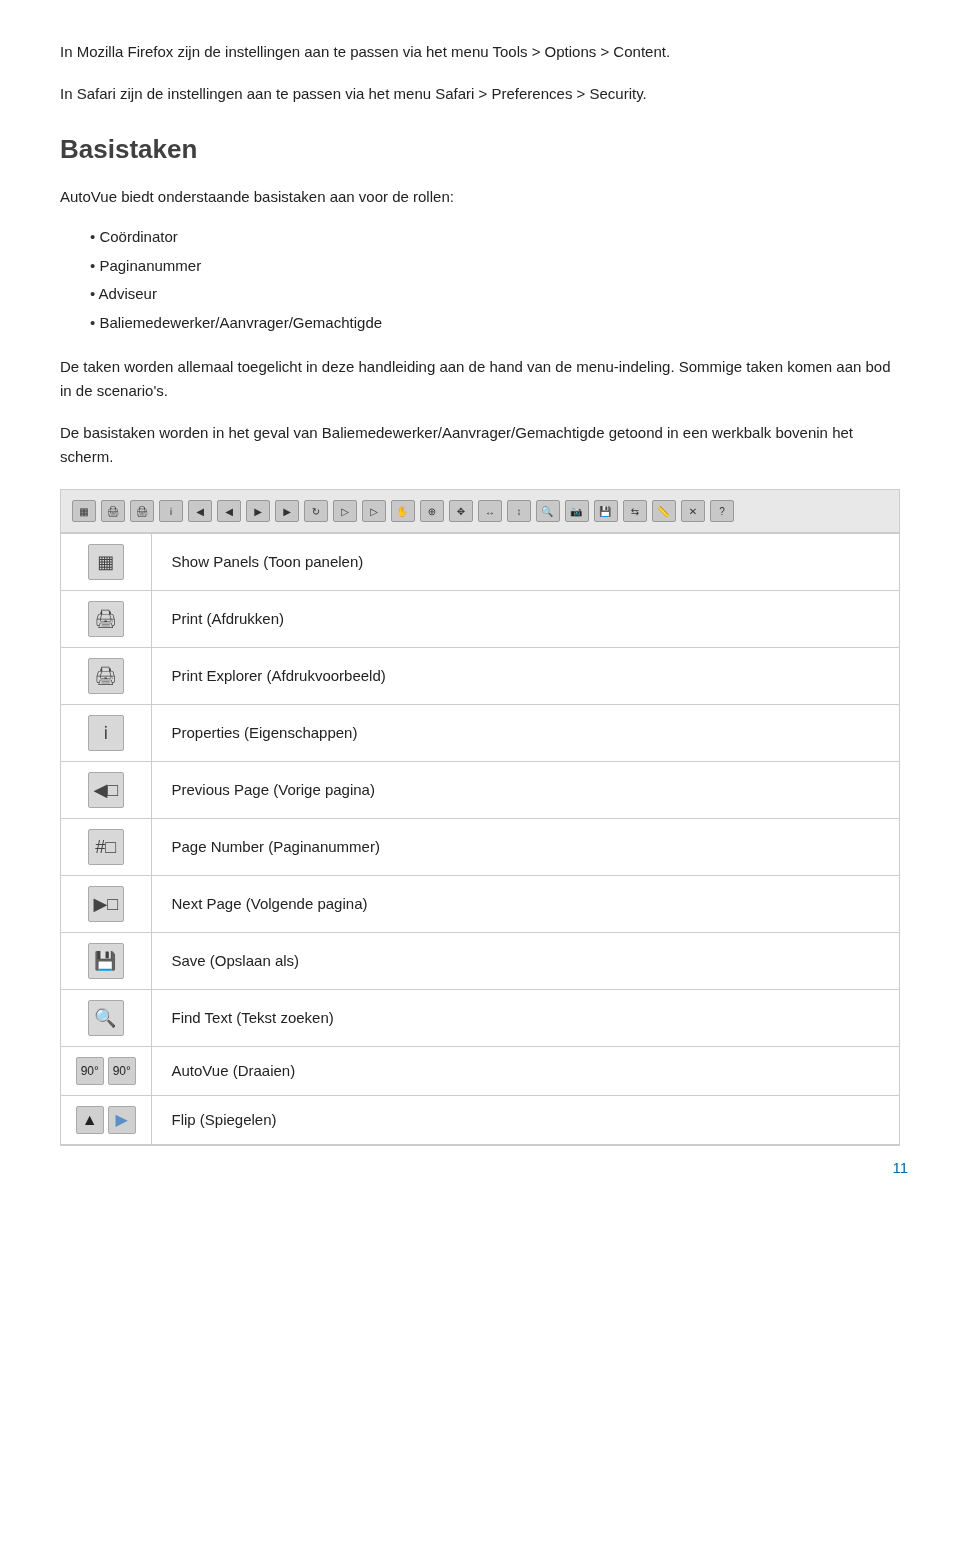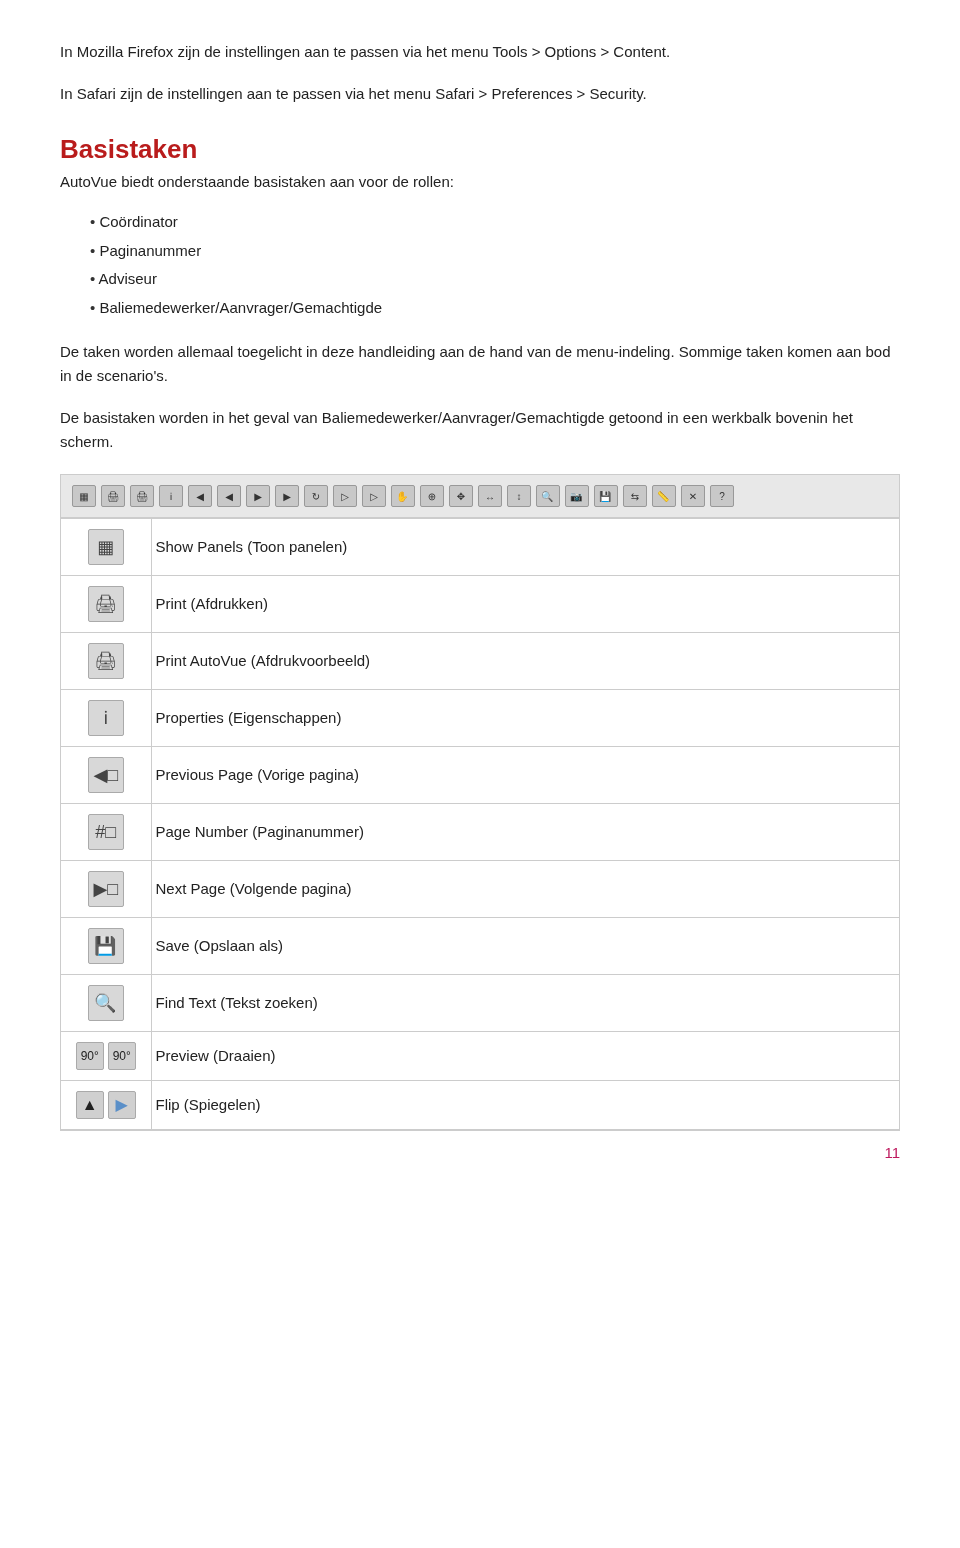--- a/index.html
+++ b/index.html
@@ -28,23 +28,23 @@
 
     .intro-paragraph {
       margin-bottom: 18px;
       line-height: 1.6;
       font-size: 15px;
     }
 
     .section-title {
       font-size: 26px;
       font-weight: bold;
-      color: #b91c1c;
+      color: #404040;
       margin-top: 28px;
-      margin-bottom: 5px;
+      margin-bottom: 20px;
     }
 
     .section-subtitle {
       margin-bottom: 14px;
       line-height: 1.6;
       font-size: 15px;
     }
 
     .bullet-list {
       list-style: none;
@@ -95,36 +95,36 @@
       line-height: 1.5;
     }
 
     .icon-table td:first-child {
       width: 90px;
       text-align: center;
       border-right: 1px solid #ccc;
     }
 
     .icon-table td:last-child {
-      padding-left: 4px;
+      padding-left: 20px;
       margin-left: 24px;
     }
 
     .table-outer {
       border: 1px solid #ccc;
       margin-top: 0;
     }
 
     
     .page-footer {
       position: absolute;
       bottom: 30px;
-      right: 60px;
-      font-size: 15px;
-      color: #be185d;
+      right: 52px;
+      font-size: 15px;
+      color: #0369a1;
     }
 
     
     .tb-icon {
       display: inline-block;
       width: 24px;
       height: 22px;
       background: #c8c8c8;
       border: 1px solid #999;
       margin: 1px;
@@ -194,21 +194,21 @@
       <tr>
             <td><div style="width: 36px; height: 36px; background: rgb(216, 216, 216); border: 1px solid rgb(170, 170, 170); display: inline-flex; align-items: center; justify-content: center; font-size: 18px; color: rgb(68, 68, 68); border-radius: 2px;">▦</div></td>
             <td>Show Panels (Toon panelen)</td>
           </tr>
           <tr>
             <td><div style="width: 36px; height: 36px; background: rgb(216, 216, 216); border: 1px solid rgb(170, 170, 170); display: inline-flex; align-items: center; justify-content: center; font-size: 18px; color: rgb(68, 68, 68); border-radius: 2px;">🖨</div></td>
             <td>Print (Afdrukken)</td>
           </tr>
           <tr>
             <td><div style="width: 36px; height: 36px; background: rgb(216, 216, 216); border: 1px solid rgb(170, 170, 170); display: inline-flex; align-items: center; justify-content: center; font-size: 18px; color: rgb(68, 68, 68); border-radius: 2px;">🖨</div></td>
-            <td>Print AutoVue (Afdrukvoorbeeld)</td>
+            <td>Print Explorer (Afdrukvoorbeeld)</td>
           </tr>
           <tr>
             <td><div style="width: 36px; height: 36px; background: rgb(216, 216, 216); border: 1px solid rgb(170, 170, 170); display: inline-flex; align-items: center; justify-content: center; font-size: 18px; color: rgb(68, 68, 68); border-radius: 2px;">ℹ</div></td>
             <td>Properties (Eigenschappen)</td>
           </tr>
           <tr>
             <td><div style="width: 36px; height: 36px; background: rgb(216, 216, 216); border: 1px solid rgb(170, 170, 170); display: inline-flex; align-items: center; justify-content: center; font-size: 18px; color: rgb(68, 68, 68); border-radius: 2px;">◀□</div></td>
             <td>Previous Page (Vorige pagina)</td>
           </tr>
           <tr>
@@ -225,21 +225,21 @@
           </tr>
           <tr>
             <td><div style="width: 36px; height: 36px; background: rgb(216, 216, 216); border: 1px solid rgb(170, 170, 170); display: inline-flex; align-items: center; justify-content: center; font-size: 18px; color: rgb(68, 68, 68); border-radius: 2px;">🔍</div></td>
             <td>Find Text (Tekst zoeken)</td>
           </tr>
           <tr>
             <td><div style="display: inline-flex; gap: 4px; justify-content: center;">
                 <div style="width: 28px; height: 28px; background: rgb(208, 208, 208); border: 1px solid rgb(170, 170, 170); display: inline-flex; align-items: center; justify-content: center; font-size: 12px; border-radius: 2px;">90°</div>
                 <div style="width: 28px; height: 28px; background: rgb(208, 208, 208); border: 1px solid rgb(170, 170, 170); display: inline-flex; align-items: center; justify-content: center; font-size: 12px; border-radius: 2px;">90°</div>
               </div></td>
-            <td>Preview (Draaien)</td>
+            <td>AutoVue (Draaien)</td>
           </tr>
           <tr>
             <td><div style="display: inline-flex; gap: 4px; align-items: center; justify-content: center;">
                 <div style="width: 28px; height: 28px; background: rgb(208, 208, 208); border: 1px solid rgb(170, 170, 170); display: inline-flex; align-items: center; justify-content: center; font-size: 16px; border-radius: 2px;">▲</div>
                 <div style="width: 28px; height: 28px; background: rgb(208, 208, 208); border: 1px solid rgb(170, 170, 170); display: inline-flex; align-items: center; justify-content: center; font-size: 16px; border-radius: 2px; color: rgb(90, 143, 200);">▶</div>
               </div></td>
             <td>Flip (Spiegelen)</td>
           </tr>
         </tbody>
     </table>

